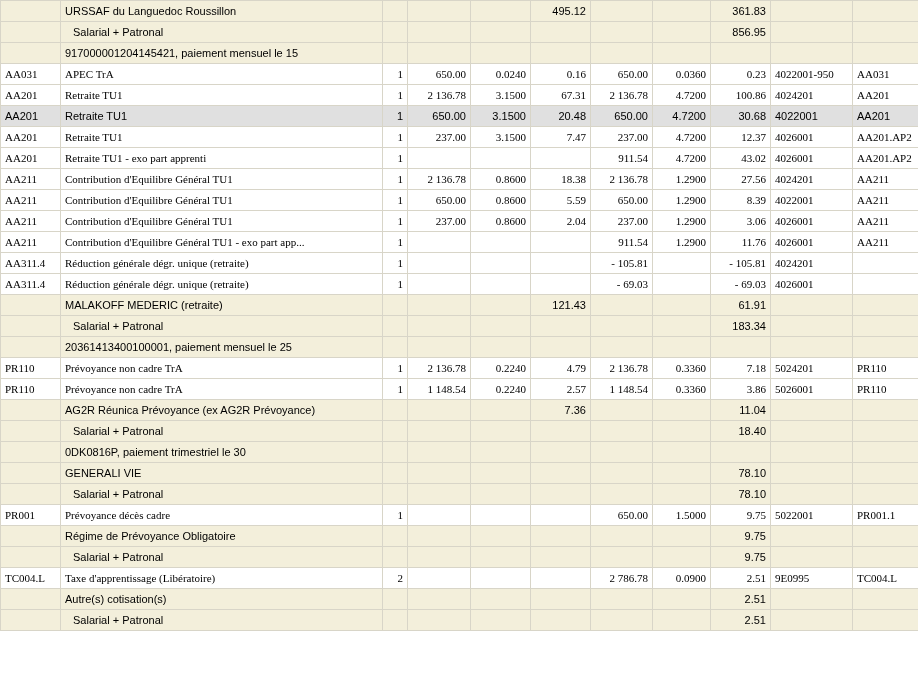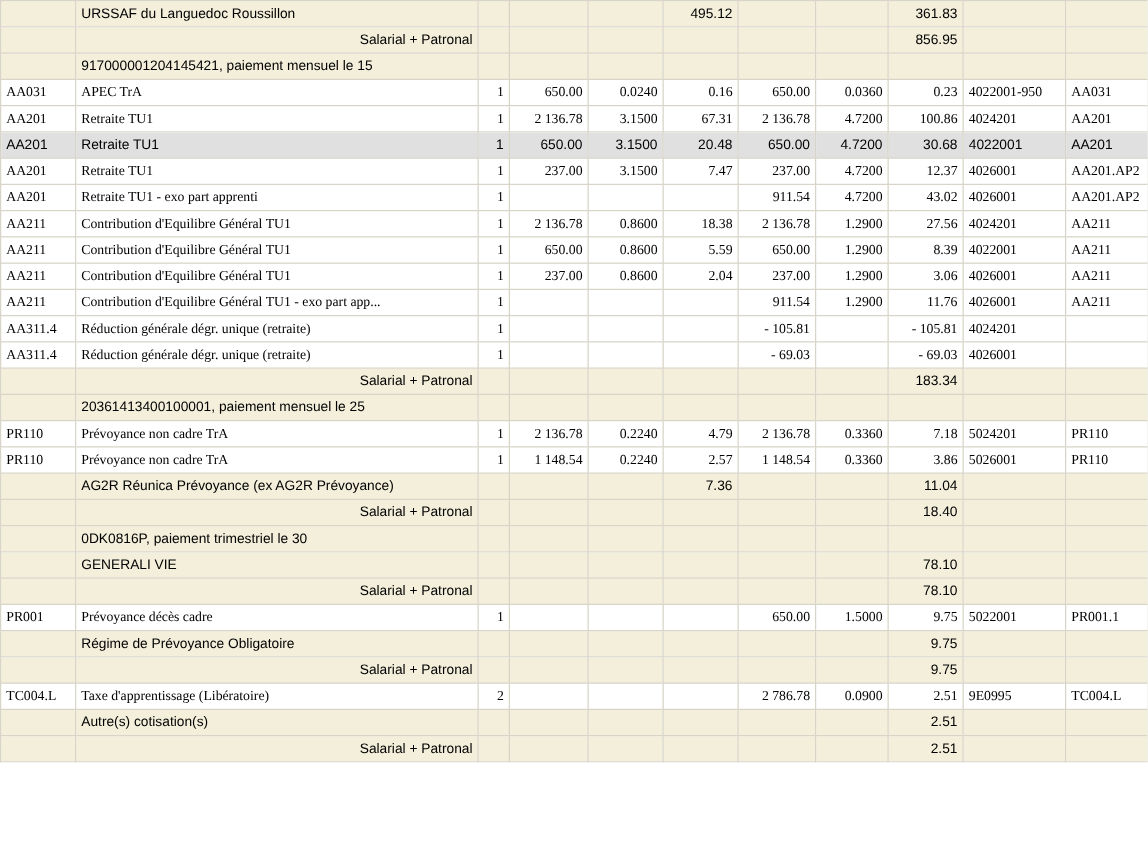--- a/index.html
+++ b/index.html
@@ -26,21 +26,21 @@
     white-space:nowrap;
     text-overflow:ellipsis;
     vertical-align:middle;
   }
   tr.detail{background:var(--row-bg);font-family:Liberation Serif, serif;}
   tr.section, tr.total, tr.info, tr.info-focused{background:var(--section-bg);}
   tr.detail-selected{background:var(--selected-bg);}
   tr.info-focused{outline:1px dotted #555;outline-offset:-2px;}
   td.num{text-align:right;}
   td.left{text-align:left;}
-  tr.total td.c1{padding-left:12px;text-align:right;}
+  tr.total td.c1{padding-left:12px;}
 </style>
 </head>
 <body>
 
 <table class="payroll-grid">
   <colgroup>
     <col style="width:60px">
     <col style="width:322px">
     <col style="width:25px">
     <col style="width:63px">
@@ -228,20 +228,33 @@
         <td class="c2 num">1</td>
         <td class="c3 num"></td>
         <td class="c4 num"></td>
         <td class="c5 num"></td>
         <td class="c6 num">- 69.03</td>
         <td class="c7 num"></td>
         <td class="c8 num">- 69.03</td>
         <td class="c9 left">4026001</td>
         <td class="c10 left"></td>
       </tr>
+      <tr class="section">
+        <td class="c0 left"></td>
+        <td class="c1 left">MALAKOFF MEDERIC (retraite)</td>
+        <td class="c2 num"></td>
+        <td class="c3 num"></td>
+        <td class="c4 num"></td>
+        <td class="c5 num">121.43</td>
+        <td class="c6 num"></td>
+        <td class="c7 num"></td>
+        <td class="c8 num">61.91</td>
+        <td class="c9 left"></td>
+        <td class="c10 left"></td>
+      </tr>
       <tr class="total">
         <td class="c0 left"></td>
         <td class="c1 left">Salarial + Patronal</td>
         <td class="c2 num"></td>
         <td class="c3 num"></td>
         <td class="c4 num"></td>
         <td class="c5 num"></td>
         <td class="c6 num"></td>
         <td class="c7 num"></td>
         <td class="c8 num">183.34</td>

